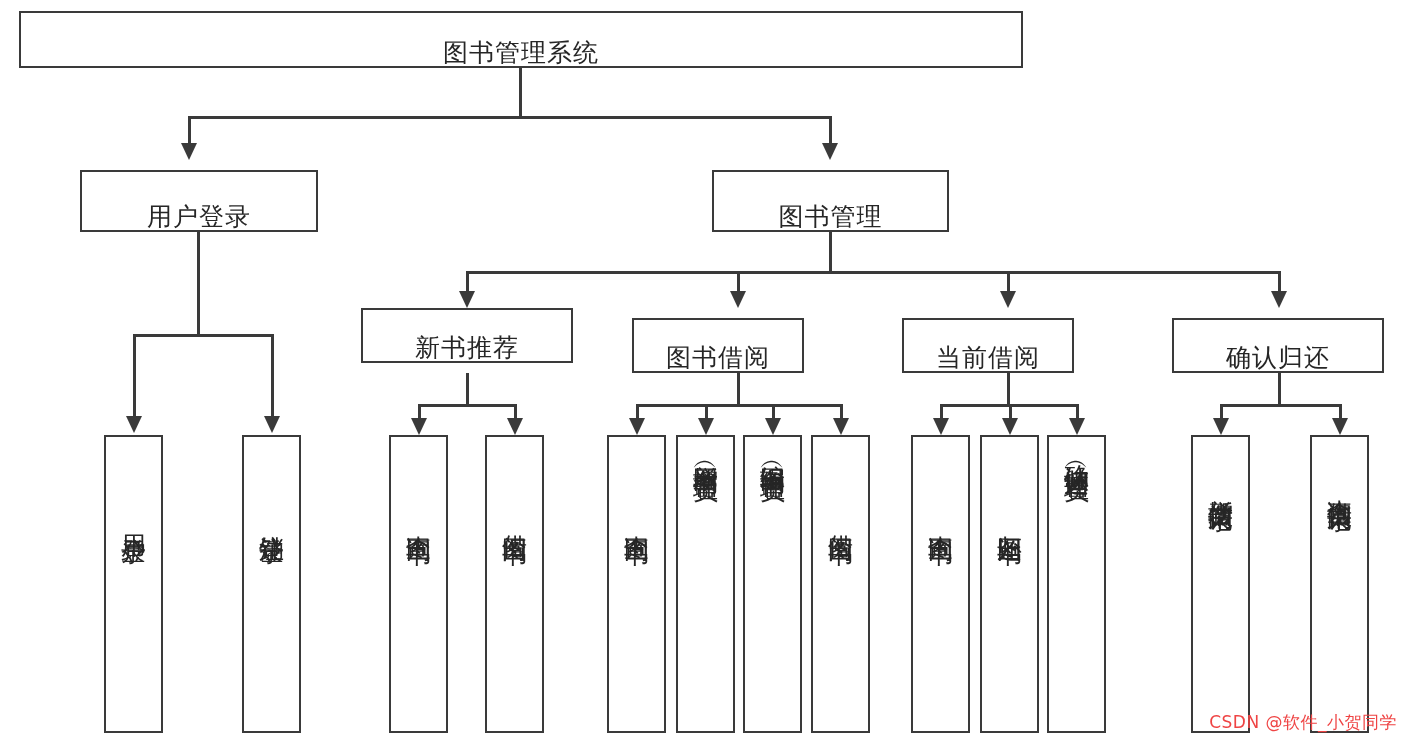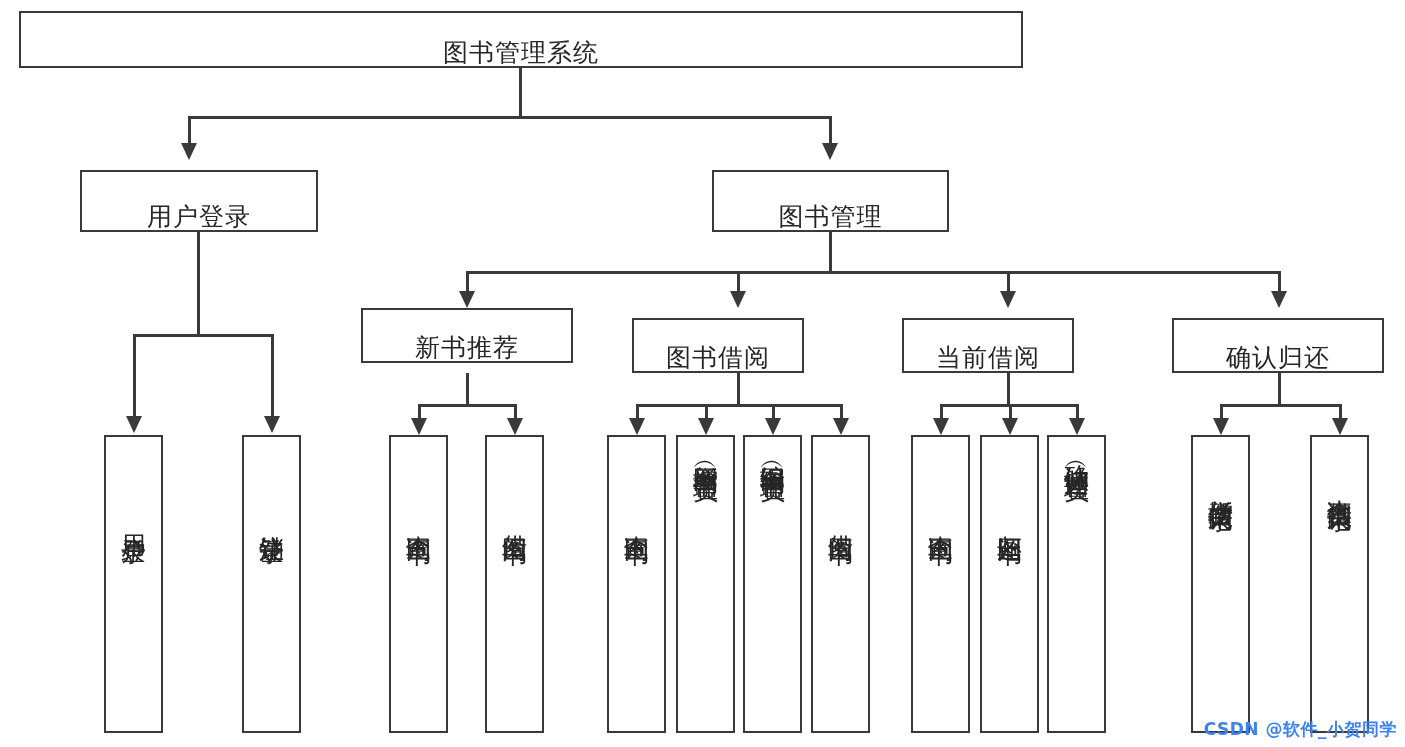--- a/index.html
+++ b/index.html
@@ -66,27 +66,26 @@
     position: absolute;
     width: 0;
     height: 0;
     border-left: 8px solid transparent;
     border-right: 8px solid transparent;
     border-top: 17px solid #3a3a3a;
   }
   .watermark {
     position: absolute;
     right: 8px;
-    bottom: 6px;
+    bottom: 13px;
     font-size: 17px;
-    color: #3b82f6;
+    color: #ef4444;
     letter-spacing: 0.5px;
     white-space: nowrap;
     font-family: "DejaVu Sans", "Liberation Sans", sans-serif;
-    font-weight: bold;
   }
 </style>
 </head>
 <body>
 
 <div id="diagram-root">
 
   <div class="node root h" style="left:19px; top:11px; width:1004px; height:57px;">
     <span class="label">图书管理系统</span>
   </div>

